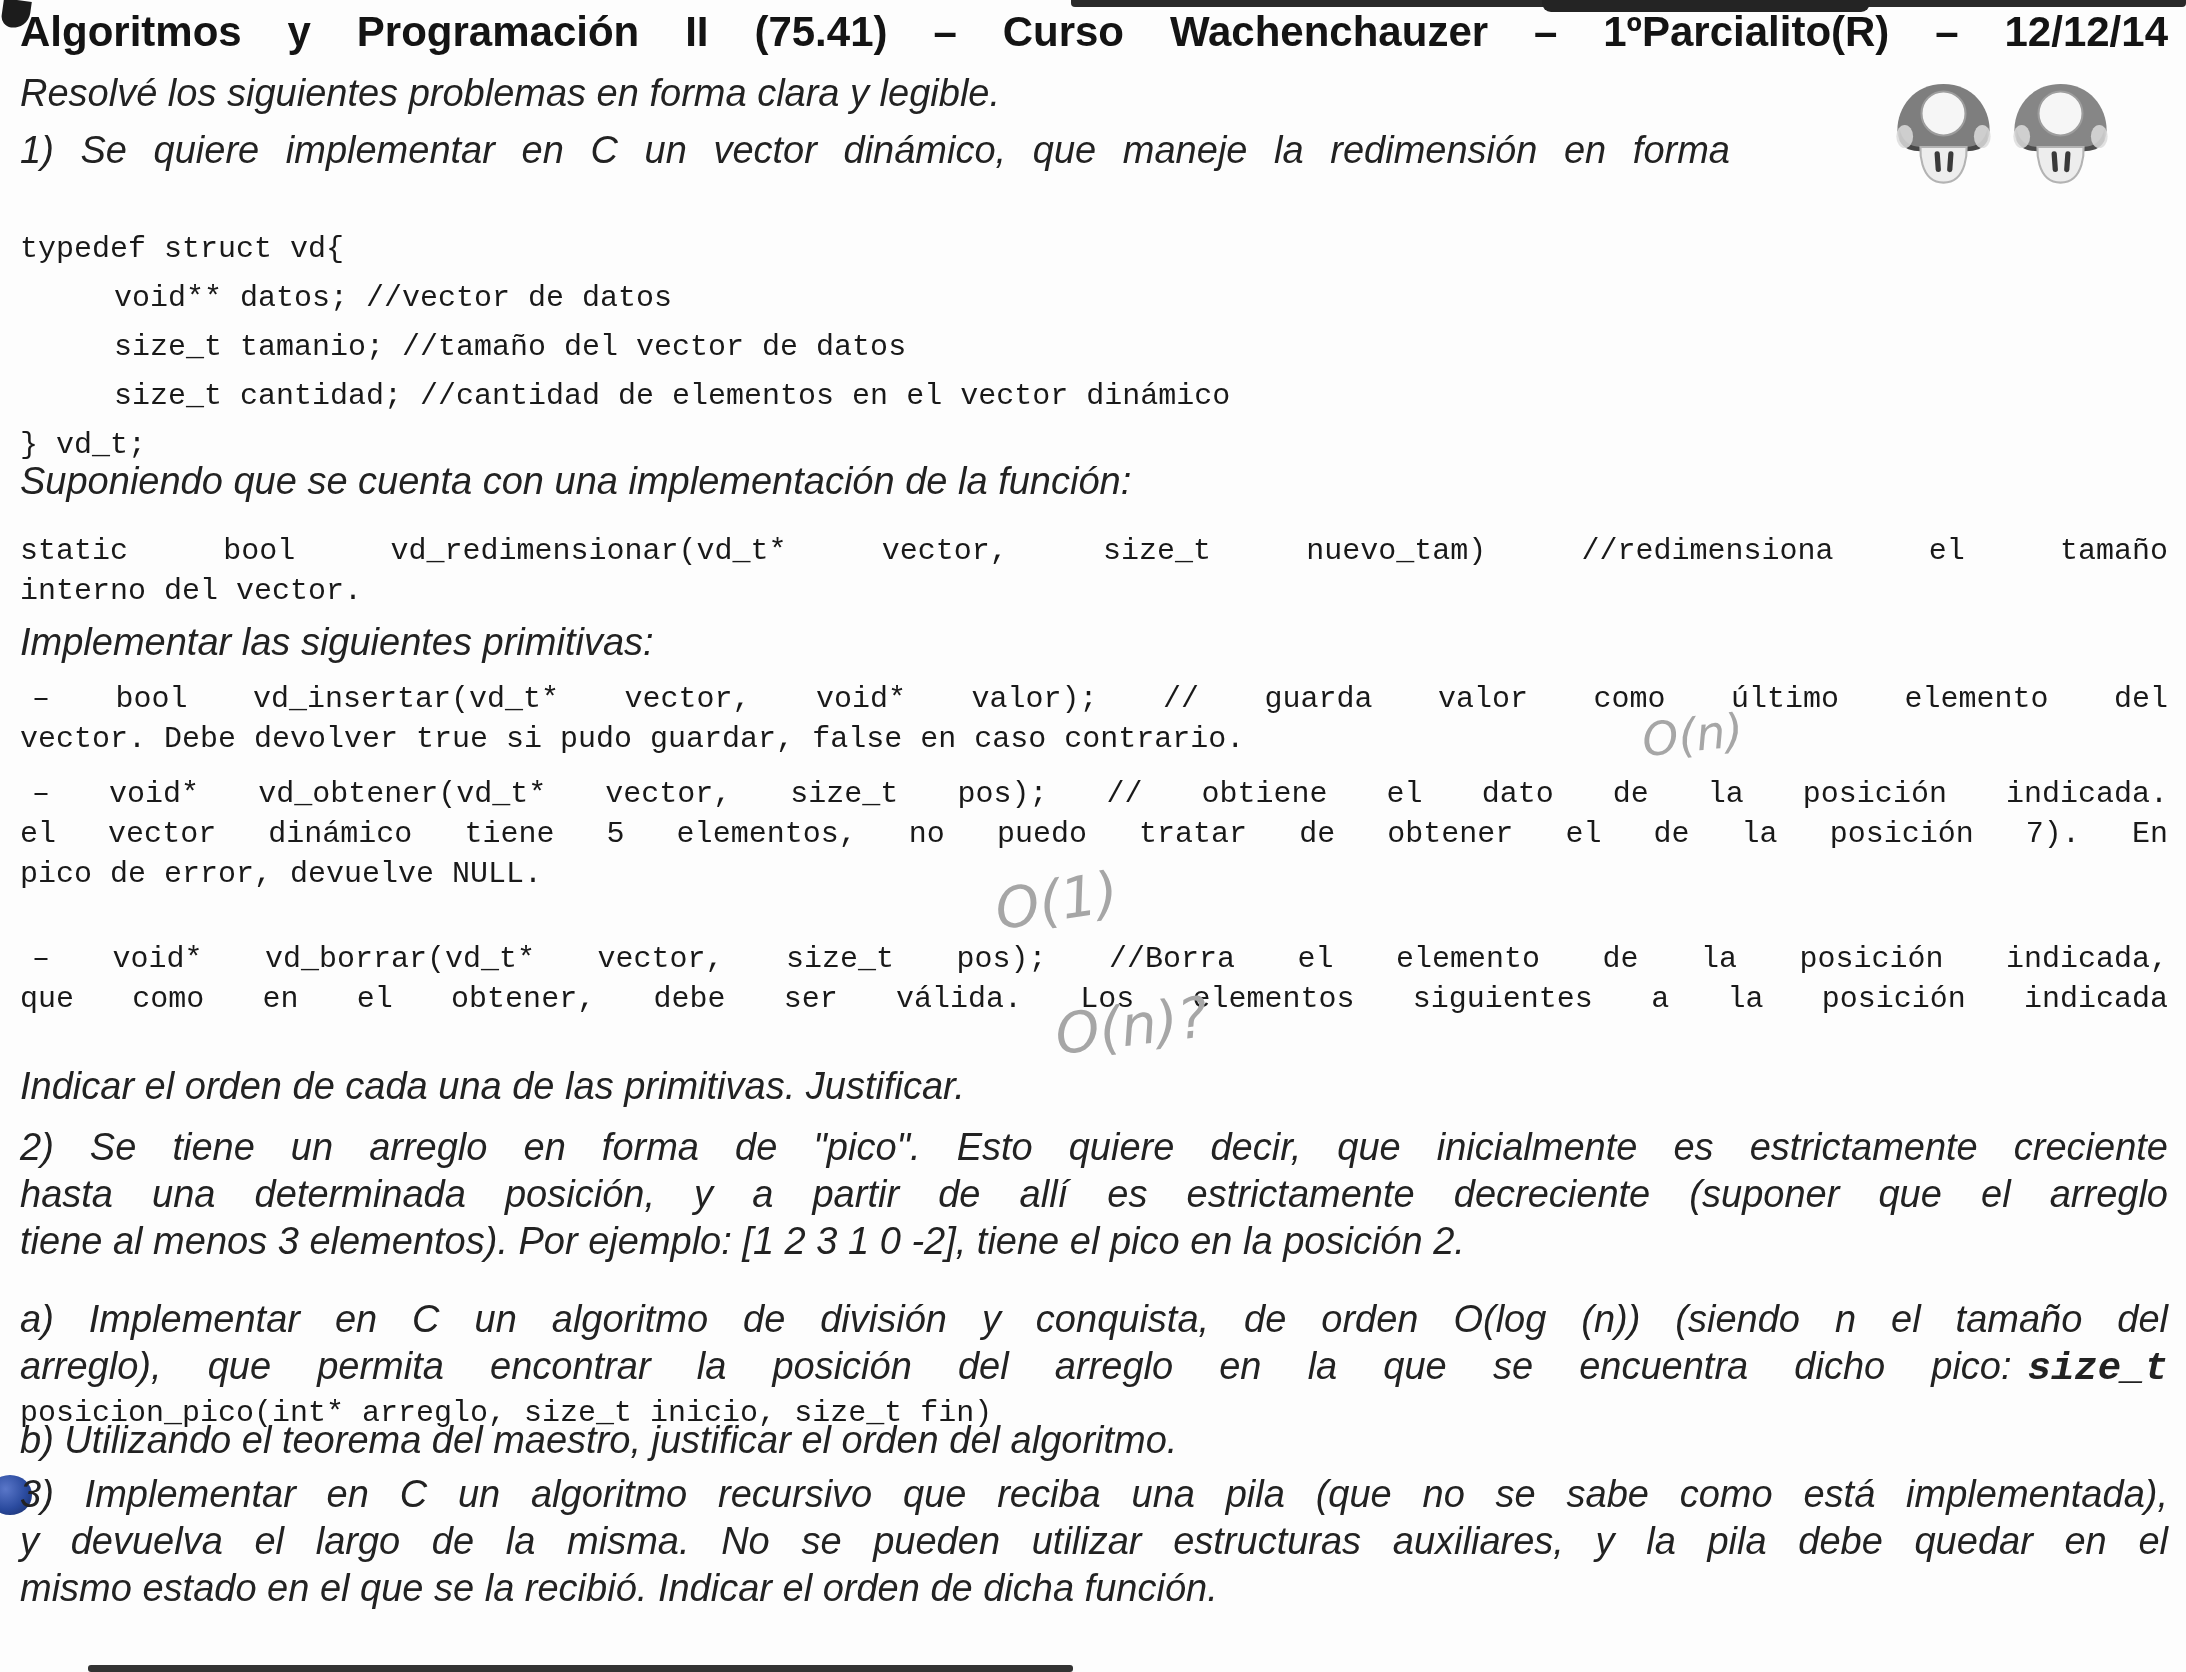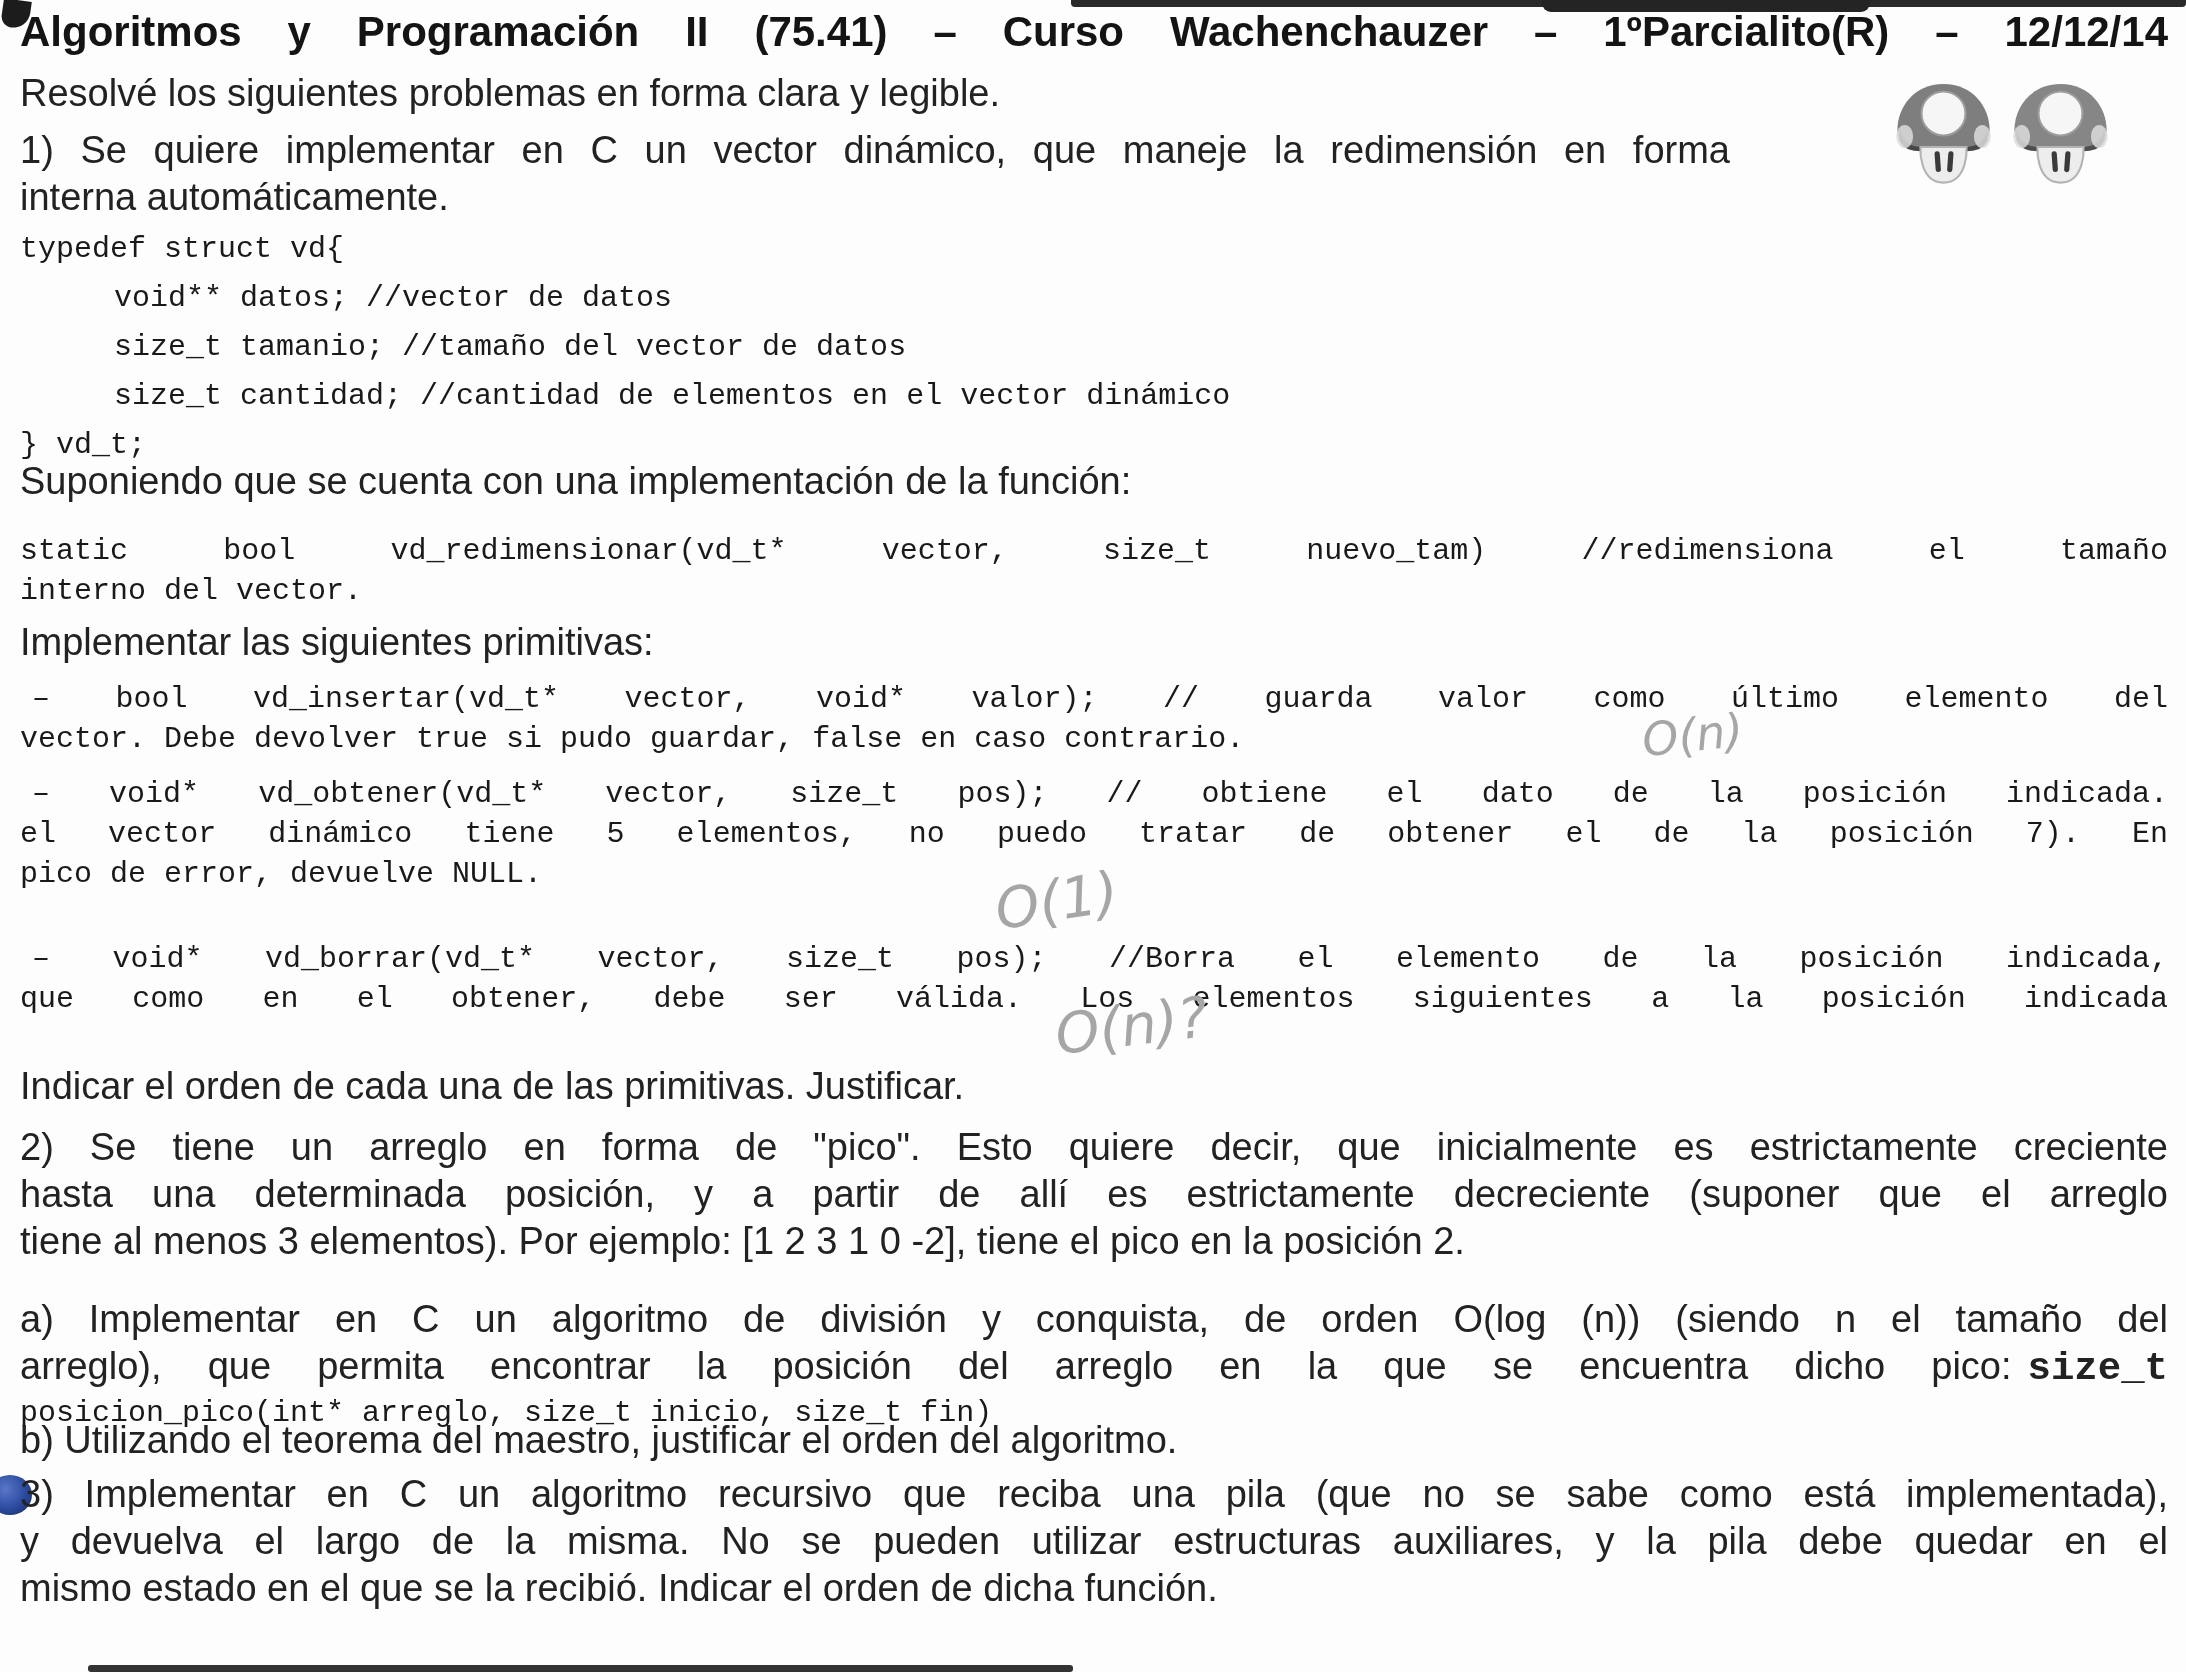--- a/index.html
+++ b/index.html
@@ -10,21 +10,21 @@
     overflow:hidden;
     font-family:"Liberation Sans", sans-serif;
     color:#1e1e1e;
   }
   .blk{position:absolute;left:20px;right:18px;}
   .t{
     font-family:"Liberation Sans", sans-serif;
     font-weight:bold;font-size:42px;line-height:52px;color:#141414;
     text-align:justify;text-align-last:justify;
   }
-  .s{font-family:"Liberation Sans", sans-serif;font-size:38px;line-height:47px;color:#222;}
+  .s{font-family:"Liberation Sans", sans-serif;font-size:38px;line-height:47px;color:#222;font-style:italic;}
   .m{font-family:"Liberation Mono", monospace;font-size:30px;line-height:40px;color:#191919;}
   .code{line-height:49px;}
   .just{text-align:justify;text-align-last:justify;}
   .b{font-weight:normal;}
   .ind{padding-left:94px;}
   .bullet{padding-left:12px;}
   .mono-inline{font-family:"Liberation Mono", monospace;font-size:39px;font-weight:bold;margin-left:16px;}
   .pencil{
     position:absolute;
     font-family:"DejaVu Sans", sans-serif;font-style:italic;
@@ -73,21 +73,20 @@
 <div class="blk" style="top:6px;">
   <div class="t">Algoritmos y Programación II (75.41) – Curso Wachenchauzer – 1ºParcialito(R) – 12/12/14</div>
 </div>
 
 <div class="blk" style="top:70px;">
   <div class="s">Resolvé los siguientes problemas en forma clara y legible.</div>
 </div>
 
 <div class="blk" style="top:127px;">
   <div class="s just" style="margin-right:438px;">1) Se quiere implementar en C un vector dinámico, que maneje la redimensión en forma</div>
-  <div class="s">interna automáticamente.</div>
 </div>
 
 <div class="blk" style="top:225px;">
   <div class="m code">typedef struct vd{</div>
   <div class="m code ind">void** datos; //vector de datos</div>
   <div class="m code ind">size_t tamanio; //tamaño del vector de datos</div>
   <div class="m code ind">size_t cantidad; //cantidad de elementos en el vector dinámico</div>
   <div class="m code">} vd_t;</div>
 </div>
 

